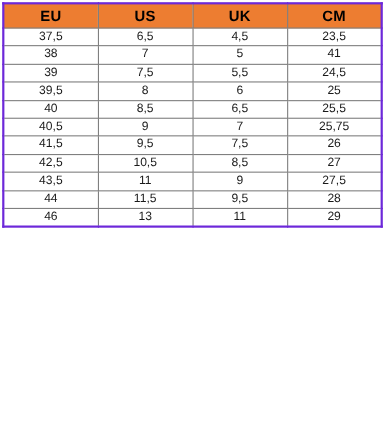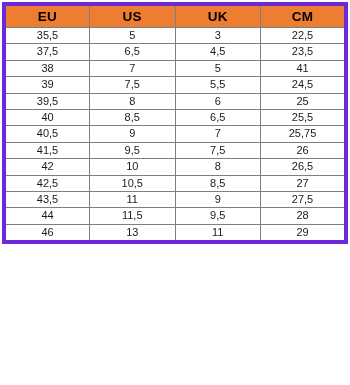--- a/index.html
+++ b/index.html
@@ -17,21 +17,21 @@
     box-sizing: border-box;
     width: 350px;
     height: 385px;
     padding: 2px 2px 0 2px;
     background: #ffffff;
   }
   table.size-table {
     border-collapse: collapse;
     table-layout: fixed;
     width: 346px;
-    border: 4px solid #6d28d9;
+    border: 2px solid #6d28d9;
   }
   table.size-table col {
     width: 25%;
   }
   table.size-table th,
   table.size-table td {
     border: 1px solid #7f7f7f;
     text-align: center;
     vertical-align: middle;
     padding: 0;
@@ -68,26 +68,20 @@
     <thead>
       <tr>
         <th>EU</th>
         <th>US</th>
         <th>UK</th>
         <th>CM</th>
       </tr>
     </thead>
     <tbody>
         <tr>
-          <td>35,5</td>
-          <td>5</td>
-          <td>3</td>
-          <td>22,5</td>
-        </tr>
-        <tr>
           <td>37,5</td>
           <td>6,5</td>
           <td>4,5</td>
           <td>23,5</td>
         </tr>
         <tr>
           <td>38</td>
           <td>7</td>
           <td>5</td>
           <td>41</td>
@@ -116,26 +110,20 @@
           <td>7</td>
           <td>25,75</td>
         </tr>
         <tr>
           <td>41,5</td>
           <td>9,5</td>
           <td>7,5</td>
           <td>26</td>
         </tr>
         <tr>
-          <td>42</td>
-          <td>10</td>
-          <td>8</td>
-          <td>26,5</td>
-        </tr>
-        <tr>
           <td>42,5</td>
           <td>10,5</td>
           <td>8,5</td>
           <td>27</td>
         </tr>
         <tr>
           <td>43,5</td>
           <td>11</td>
           <td>9</td>
           <td>27,5</td>

